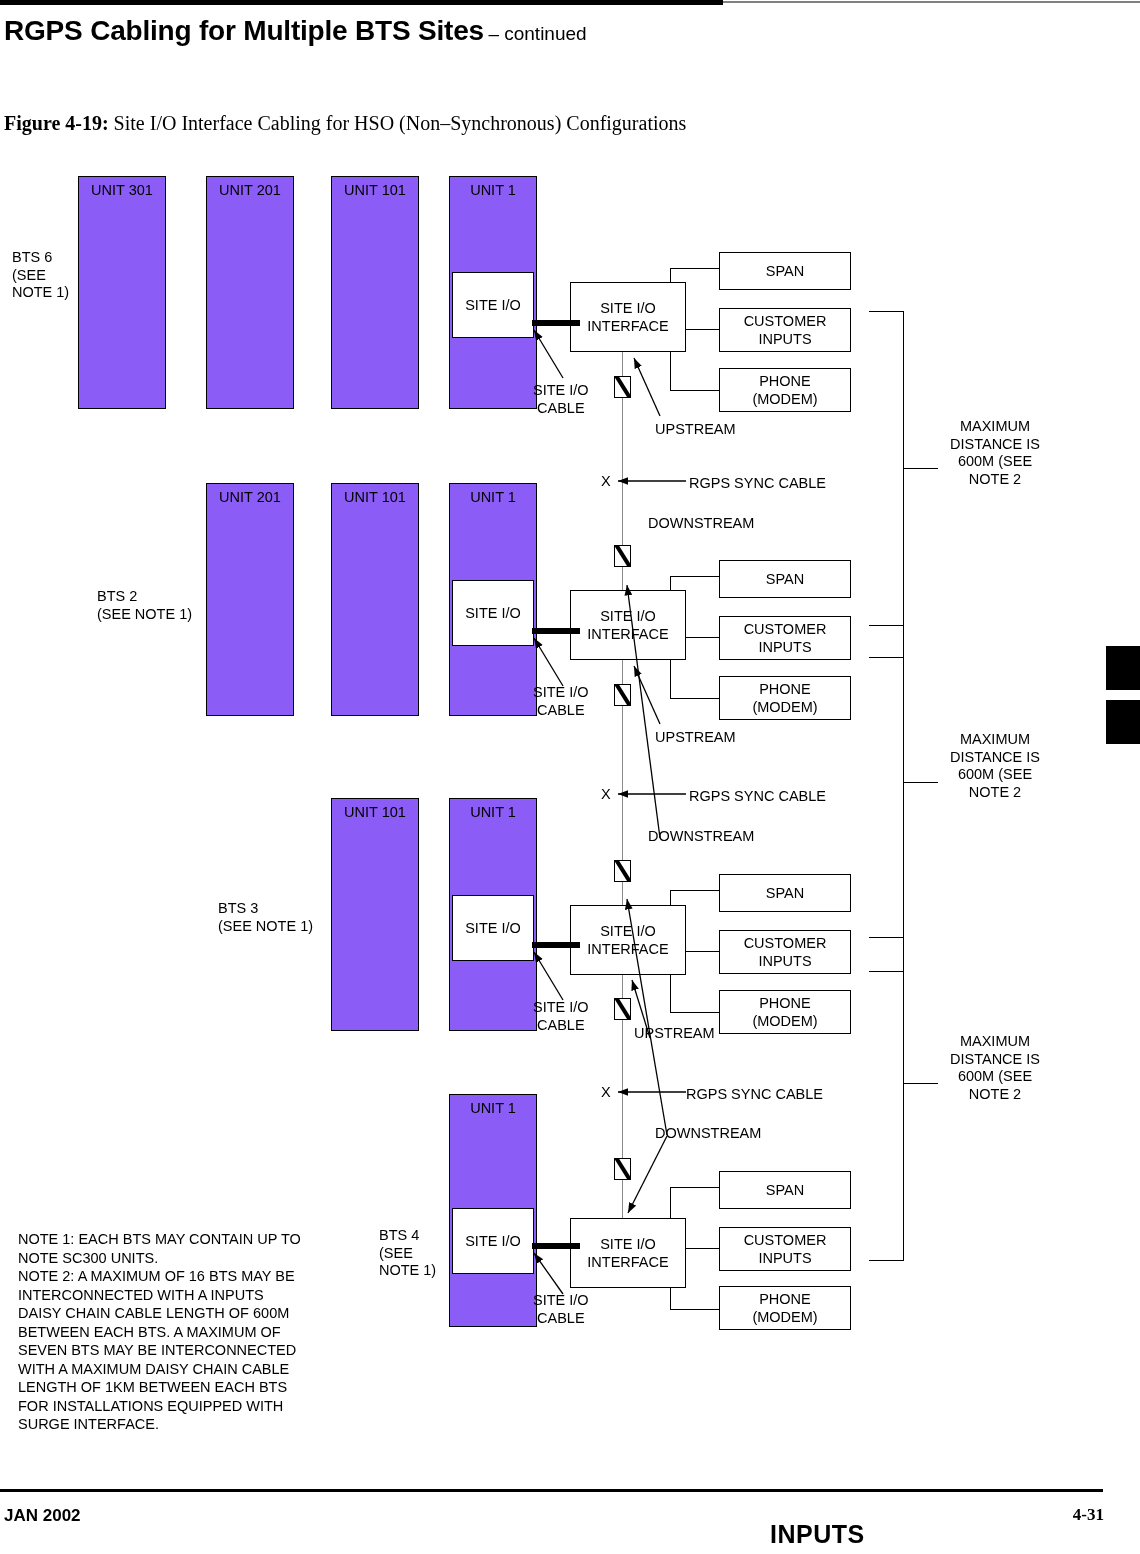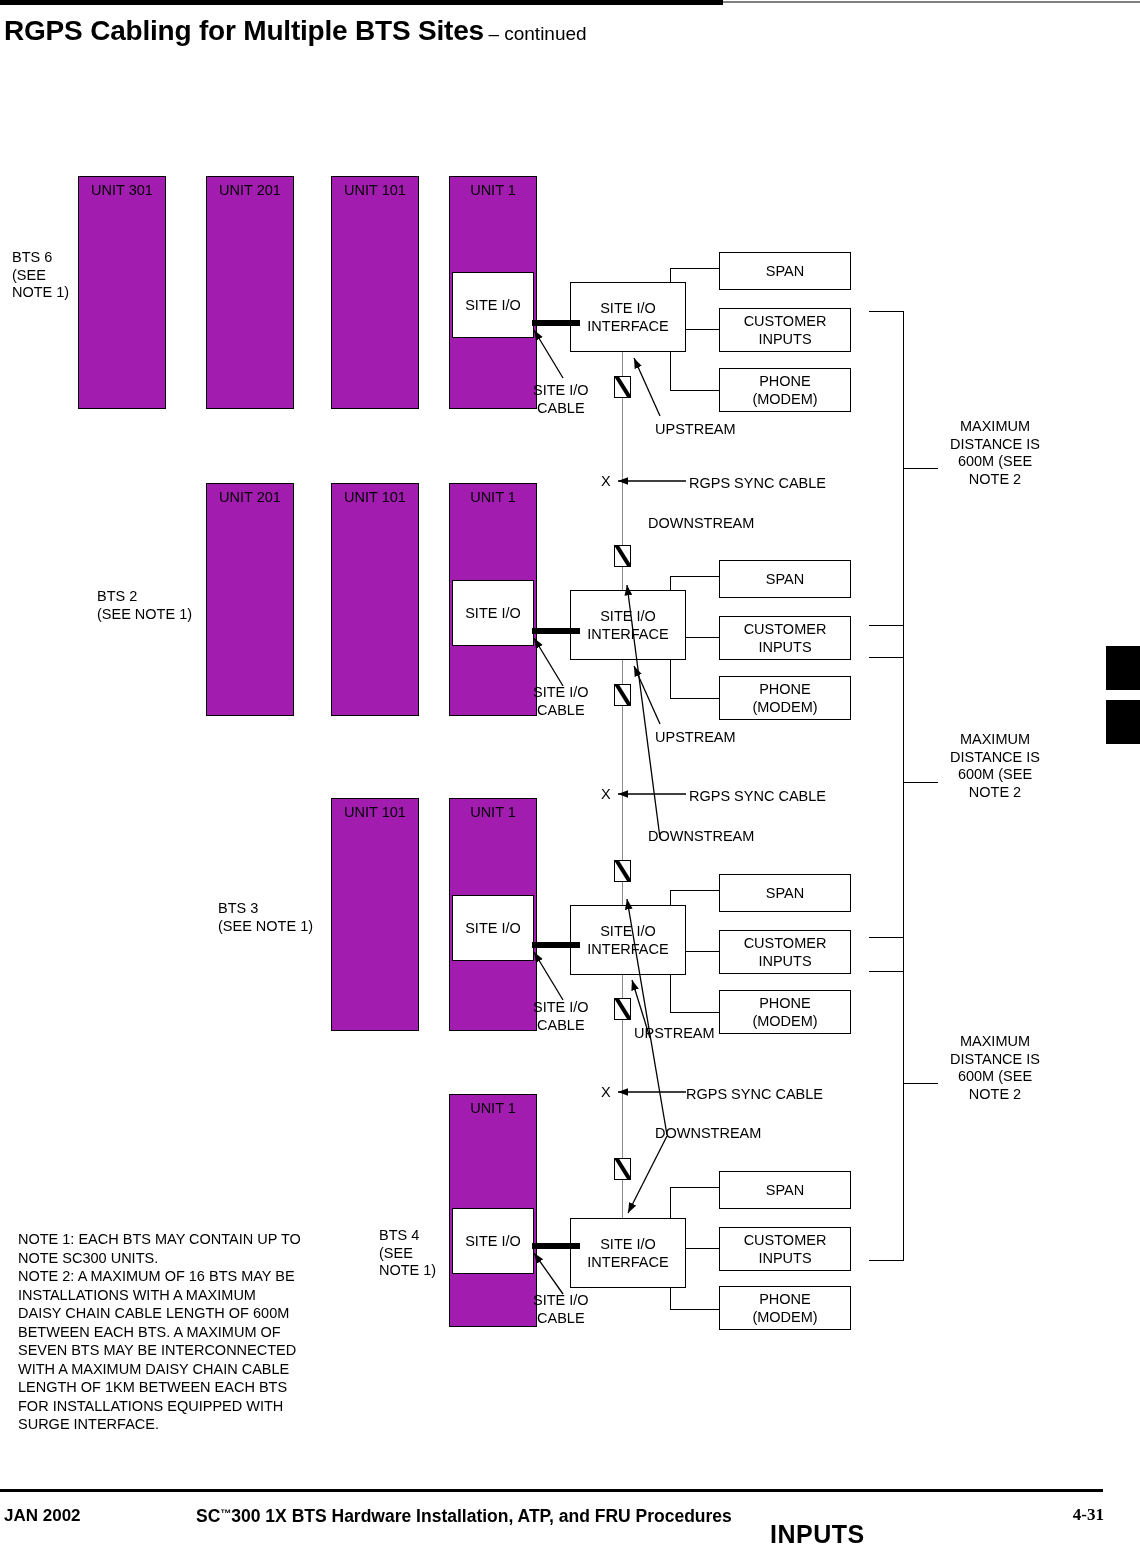--- a/index.html
+++ b/index.html
@@ -63,21 +63,21 @@
   }
   .figure-caption .fc-label {
     font-weight: bold;
   }
 
   
   .unit-box {
     position: absolute;
     border: 1.6px solid #000;
     box-sizing: border-box;
-    background: #a21caf;
+    background: #8b5cf6;
   }
   .unit-box > .unit-label {
     position: absolute;
     top: 5px;
     left: 0;
     right: 0;
     text-align: center;
     font-size: 14.5px;
     white-space: nowrap;
   }
@@ -294,20 +294,24 @@
 <div id="page">
 
   <div class="rule-dark"></div>
   <div class="rule-light"></div>
 
   <div class="page-title">
     <span class="t-main">RGPS Cabling for Multiple BTS Sites</span>
     <span class="t-cont">– continued</span>
   </div>
 
+  <div class="figure-caption">
+    <span class="fc-label">Figure 4-19:</span>
+    <span>Site I/O Interface Cabling for HSO (Non–Synchronous) Configurations</span>
+  </div>
 
   <div class="tab-block" style="left:1106px; top:646px; height:44px;"></div>
   <div class="tab-number" style="left:1106px; top:660px;">4</div>
   <div class="tab-block" style="left:1106px; top:700px; height:44px;"></div>
 
   <div class="lbl" style="left:12px; top:249px;">
     <div>BTS 6</div>
     <div>(SEE</div>
     <div>NOTE 1)</div>
   </div>
@@ -576,31 +580,28 @@
     <line x1="686" y1="1094" x2="618" y2="1094" stroke="#000" stroke-width="0"></line>
     <line x1="667" y1="1136" x2="628" y2="1213" stroke="#000" stroke-width="1.3" marker-end="url(#ah)"></line>
 
   </svg>
 
 
   <div class="notes-body">
     <div>NOTE 1:  EACH BTS MAY CONTAIN UP TO</div>
     <div>NOTE SC300 UNITS.</div>
     <div>NOTE 2:  A MAXIMUM OF 16 BTS MAY BE</div>
-    <div>INSTALLATIONS WITH A MAXIMUM</div>
+    <div>INTERCONNECTED WITH A INPUTS</div>
     <div>DAISY CHAIN CABLE LENGTH OF 600M</div>
     <div>BETWEEN EACH BTS.  A MAXIMUM OF</div>
     <div>SEVEN BTS MAY BE INTERCONNECTED</div>
     <div>WITH A MAXIMUM DAISY CHAIN CABLE</div>
     <div>LENGTH OF 1KM BETWEEN EACH BTS</div>
     <div>FOR INSTALLATIONS EQUIPPED WITH</div>
     <div>SURGE INTERFACE.</div>
   </div>
 
   <div class="footer-rule"></div>
   <div class="footer-date">JAN 2002</div>
-  <div class="footer-title">
-    <span>SC</span><span class="tm">™</span><span>300 1X BTS Hardware Installation, ATP, and FRU Procedures</span>
-  </div>
   <div class="footer-page">4-31</div>
   <div class="footer-draft">INPUTS</div>
 
 </div>
 
 </body></html>

